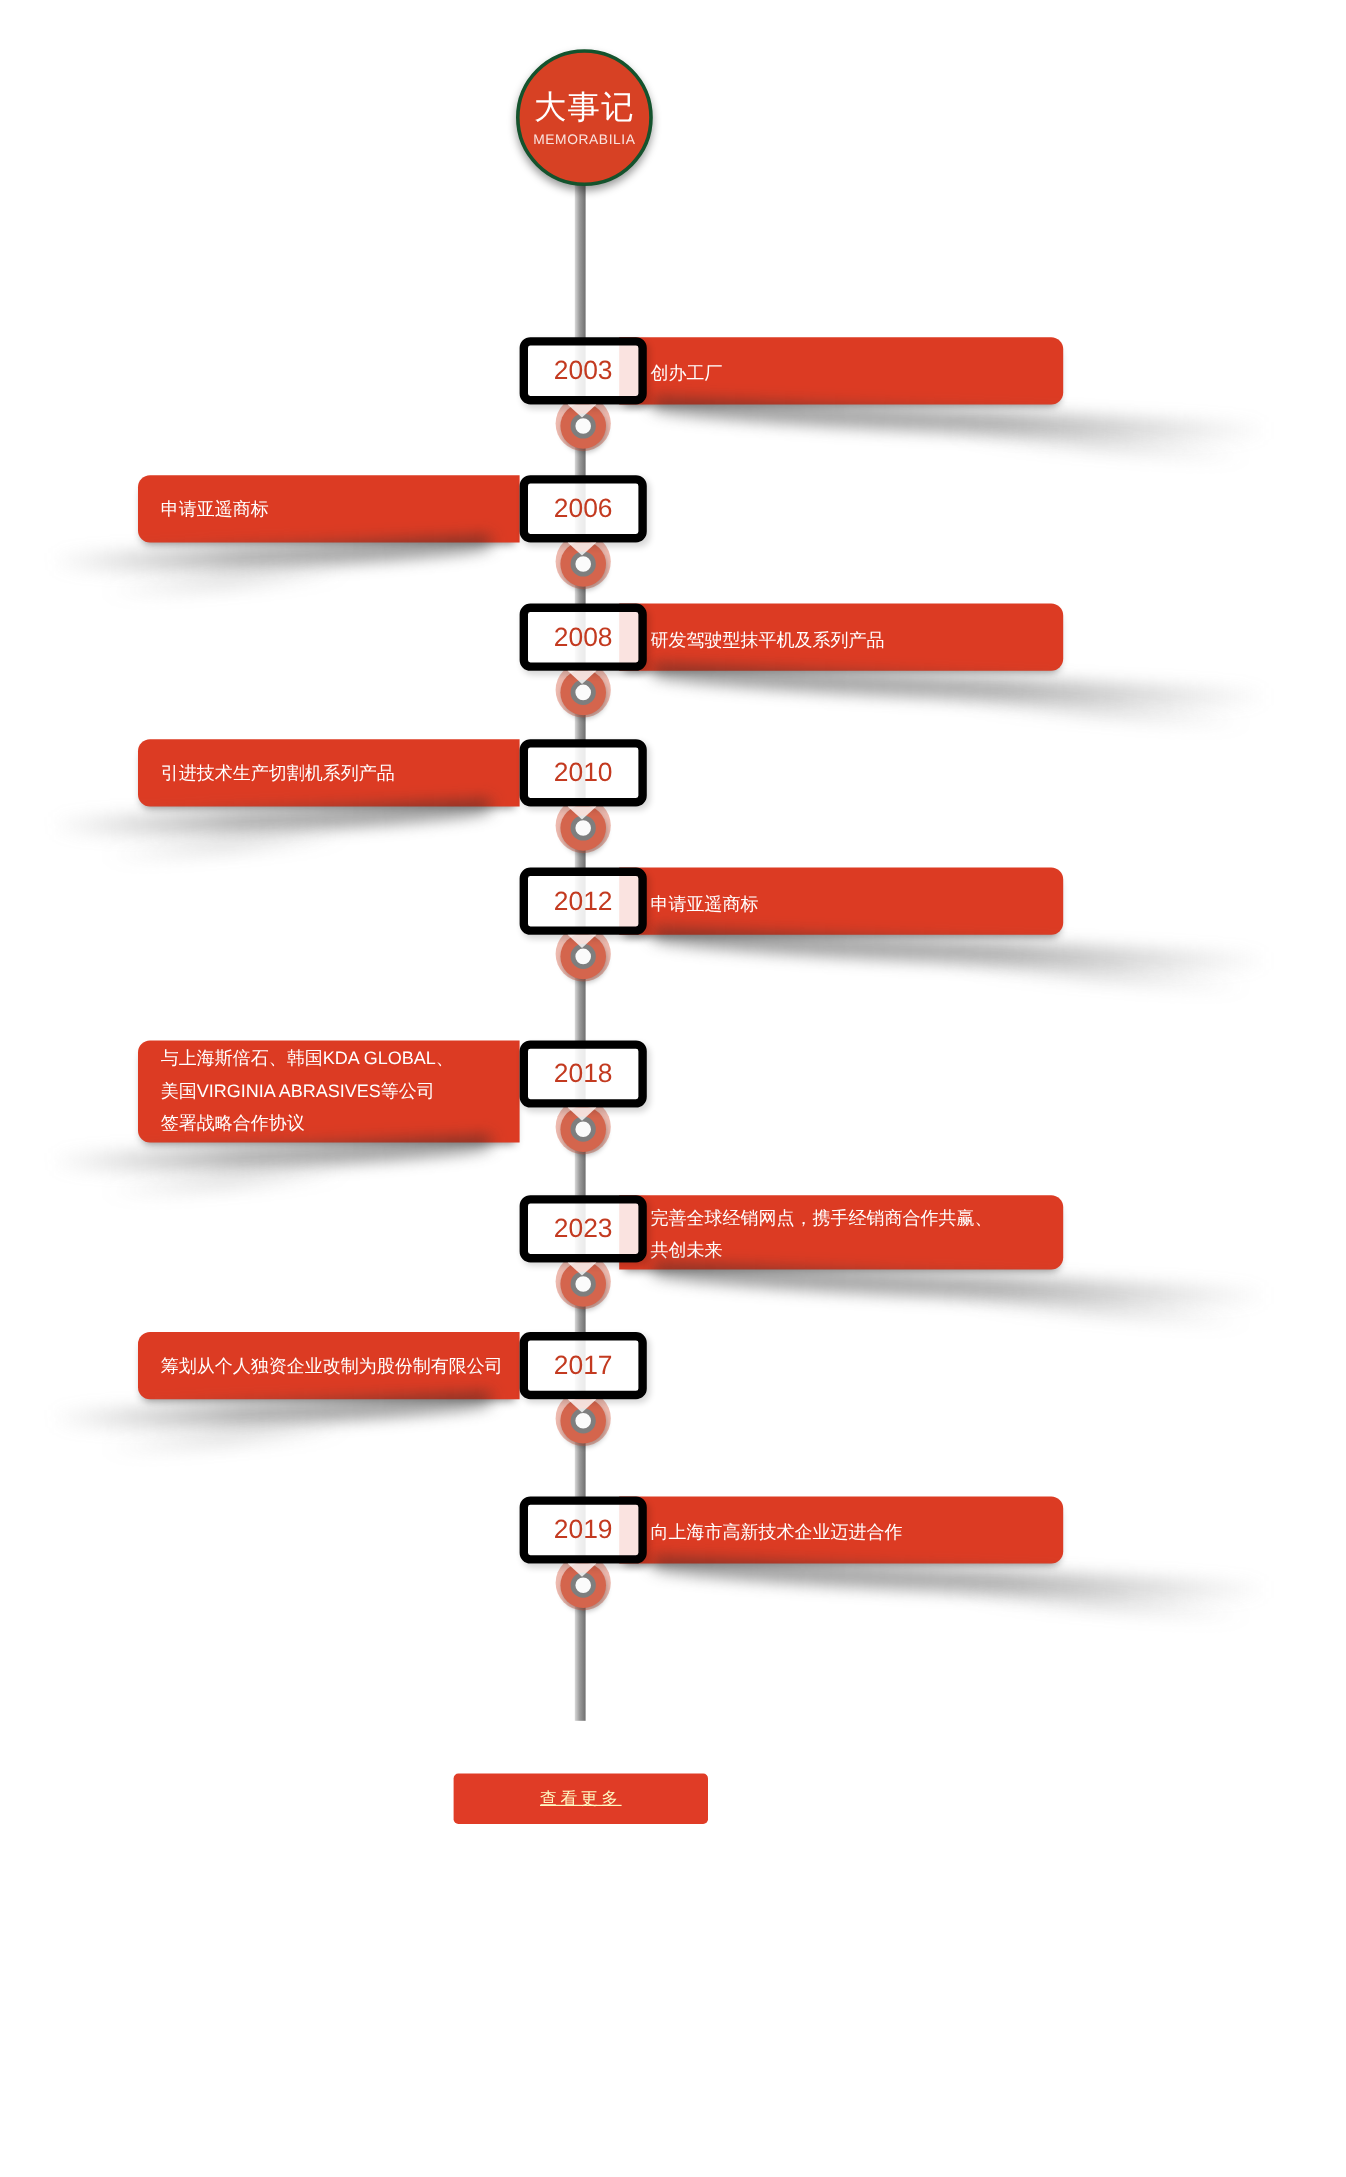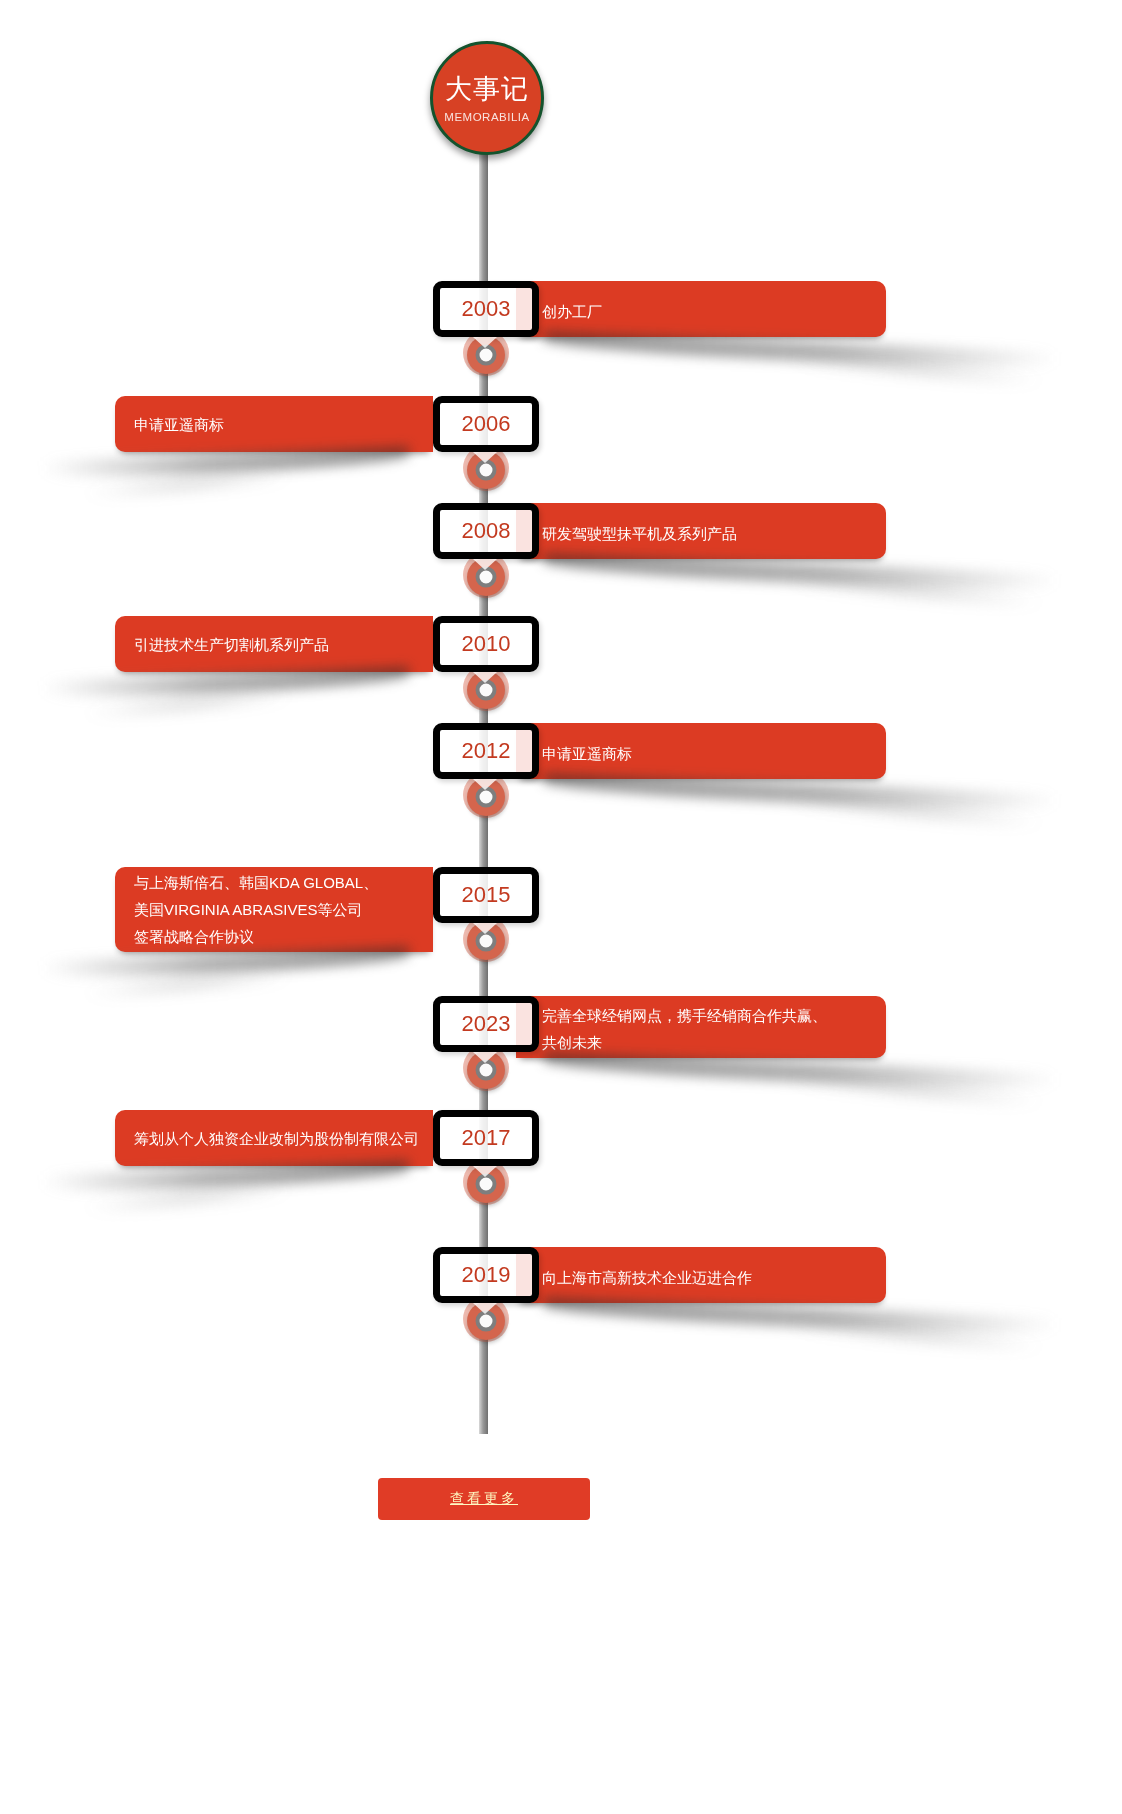--- a/index.html
+++ b/index.html
@@ -197,21 +197,21 @@
 美国VIRGINIA ABRASIVES等公司
 签署战略合作协议</span>
       <div class="swoosh"></div>
       <div class="swoosh2"></div>
     </div>
     <div class="dot-halo"></div>
     <div class="dot">
         <div class="dot-inner"></div>
       </div>
     <div class="year-box">
-      <span class="year-label">2015</span>
+      <span class="year-label">2018</span>
     </div>
     <div class="notch"></div>
   </div>
 
   <div class="row right" style="top:996px">
     <div class="content-box">
       <span class="event-text">完善全球经销网点，携手经销商合作共赢、
 共创未来</span>
       <div class="swoosh"></div>
       <div class="swoosh2"></div>

